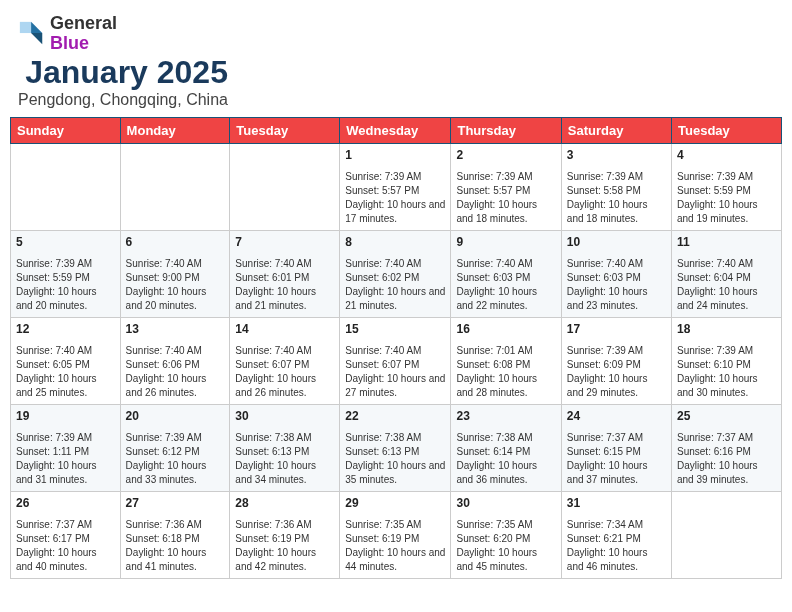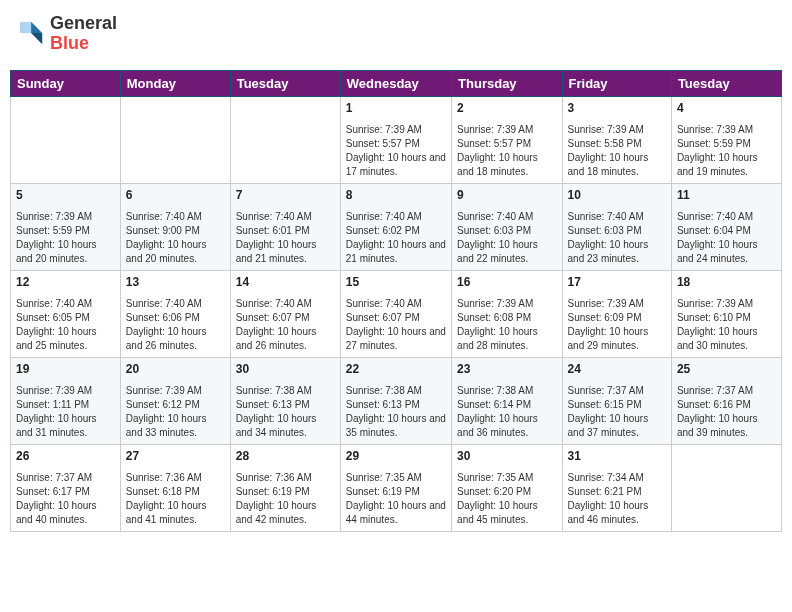--- a/index.html
+++ b/index.html
@@ -6,36 +6,36 @@
     body {
       font-family: Arial, sans-serif;
       background: #fff;
       width: 792px;
       min-height: 612px;
       padding: 10px;
     }
     .header {
       display: flex;
       align-items: flex-start;
-      margin-bottom: 12px;
+      margin-bottom: 4px;
       padding: 4px 8px;
       flex-direction: column;
     }
     .logo {
       display: flex;
       align-items: center;
       gap: 4px;
     }
     .logo-text {
       font-size: 18px;
       font-weight: bold;
       line-height: 1.1;
     }
     .logo-general { color: #333; }
-    .logo-blue { color: #ef4444; }
+    .logo-blue { color: #a21caf; }
     .logo-icon {
       width: 28px;
       height: 28px;
     }
     .title-block {
       text-align: right;
     }
     .month-title {
       font-size: 32px;
       font-weight: bold;
@@ -44,21 +44,21 @@
     .location-title {
       font-size: 16px;
       color: #444;
     }
     .calendar {
       width: 100%;
       border-collapse: collapse;
       border: 1px solid #ccc;
     }
     .calendar th {
-      background-color: #701a75;
+      background-color: #ef4444;
       color: white;
       text-align: left;
       padding: 5px 6px;
       font-size: 13px;
       border: 1px solid #1a5276;
     }
     .calendar td {
       vertical-align: top;
       padding: 4px 5px;
       border: 1px solid #ccc;
@@ -98,31 +98,35 @@
     <svg class="logo-icon" viewBox="0 0 30 30" xmlns="http://www.w3.org/2000/svg">
       <polygon points="14,2 26,14 14,14" fill="#2471a3"></polygon>
       <polygon points="14,14 26,14 26,26" fill="#1a5276"></polygon>
       <rect x="2" y="2" width="12" height="12" fill="#aed6f1"></rect>
     </svg>
     <div class="logo-text">
       <span class="logo-general">General</span><br>
       <span class="logo-blue">Blue</span>
     </div>
   </div>
+  <div class="title-block">
+    <div class="month-title">January 2025</div>
+    <div class="location-title">Pengdong, Chongqing, China</div>
+  </div>
 </div>
 
 <table class="calendar">
   <thead>
     <tr>
     <th>Sunday</th>
         <th>Monday</th>
         <th>Tuesday</th>
         <th>Wednesday</th>
         <th>Thursday</th>
-        <th>Friday</th>
+        <th>Saturday</th>
         <th>Tuesday</th>
       </tr>
   </thead>
   <tbody id="calendar-body">
   <tr class="week-row">
         <td class="empty-cell"></td>
         <td class="empty-cell"></td>
         <td class="empty-cell"></td>
         <td>
           <div class="day-number">1</div>
@@ -213,21 +217,21 @@
 Daylight: 10 hours and 26 minutes.</div>
         </td>
         <td>
           <div class="day-number">15</div>
           <div class="day-info">Sunrise: 7:40 AM
 Sunset: 6:07 PM
 Daylight: 10 hours and 27 minutes.</div>
         </td>
         <td>
           <div class="day-number">16</div>
-          <div class="day-info">Sunrise: 7:39 AM
+          <div class="day-info">Sunrise: 7:01 AM
 Sunset: 6:08 PM
 Daylight: 10 hours and 28 minutes.</div>
         </td>
         <td>
           <div class="day-number">17</div>
           <div class="day-info">Sunrise: 7:39 AM
 Sunset: 6:09 PM
 Daylight: 10 hours and 29 minutes.</div>
         </td>
         <td>

